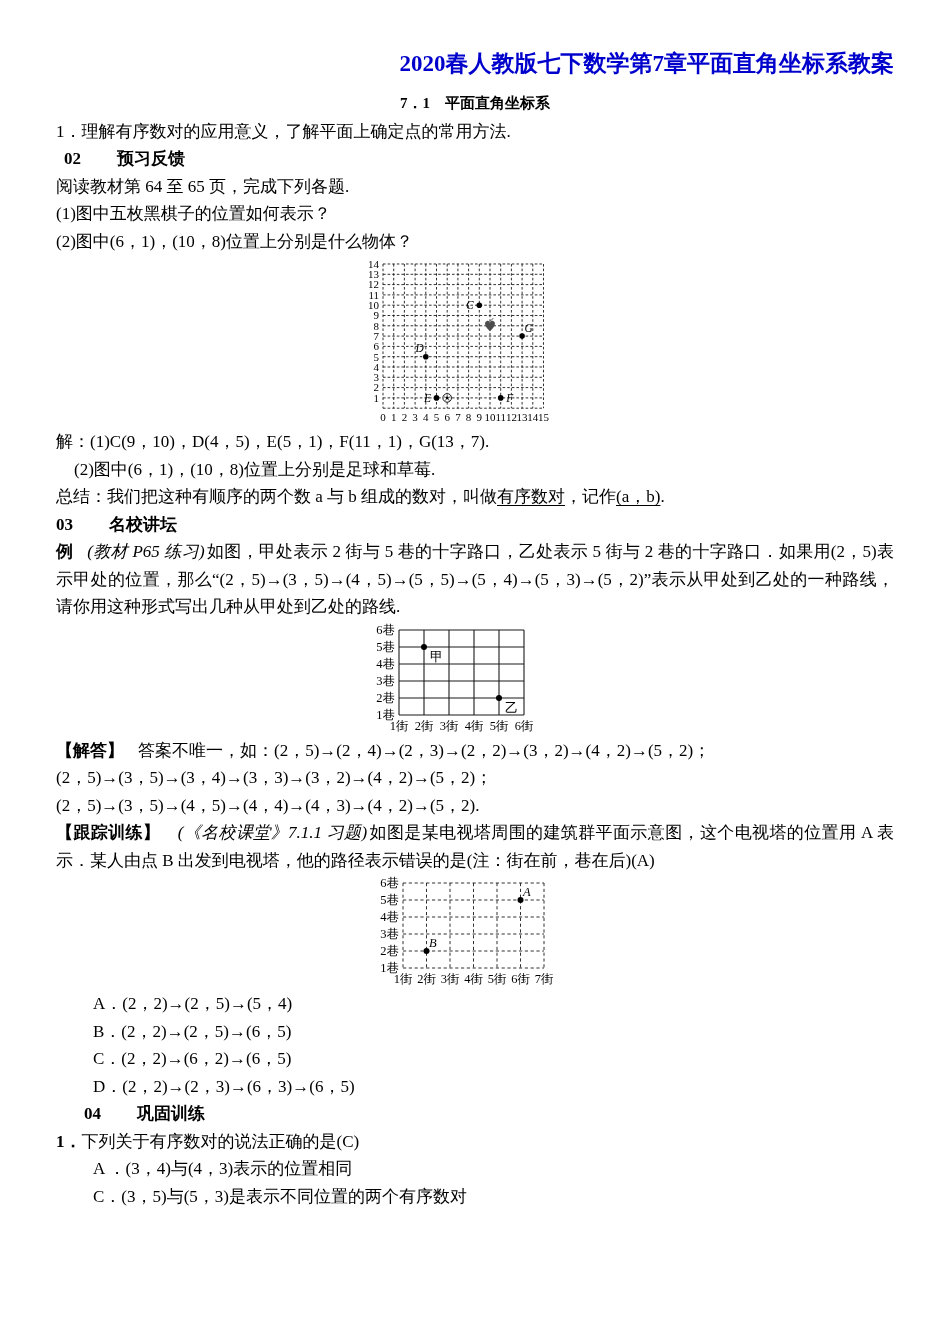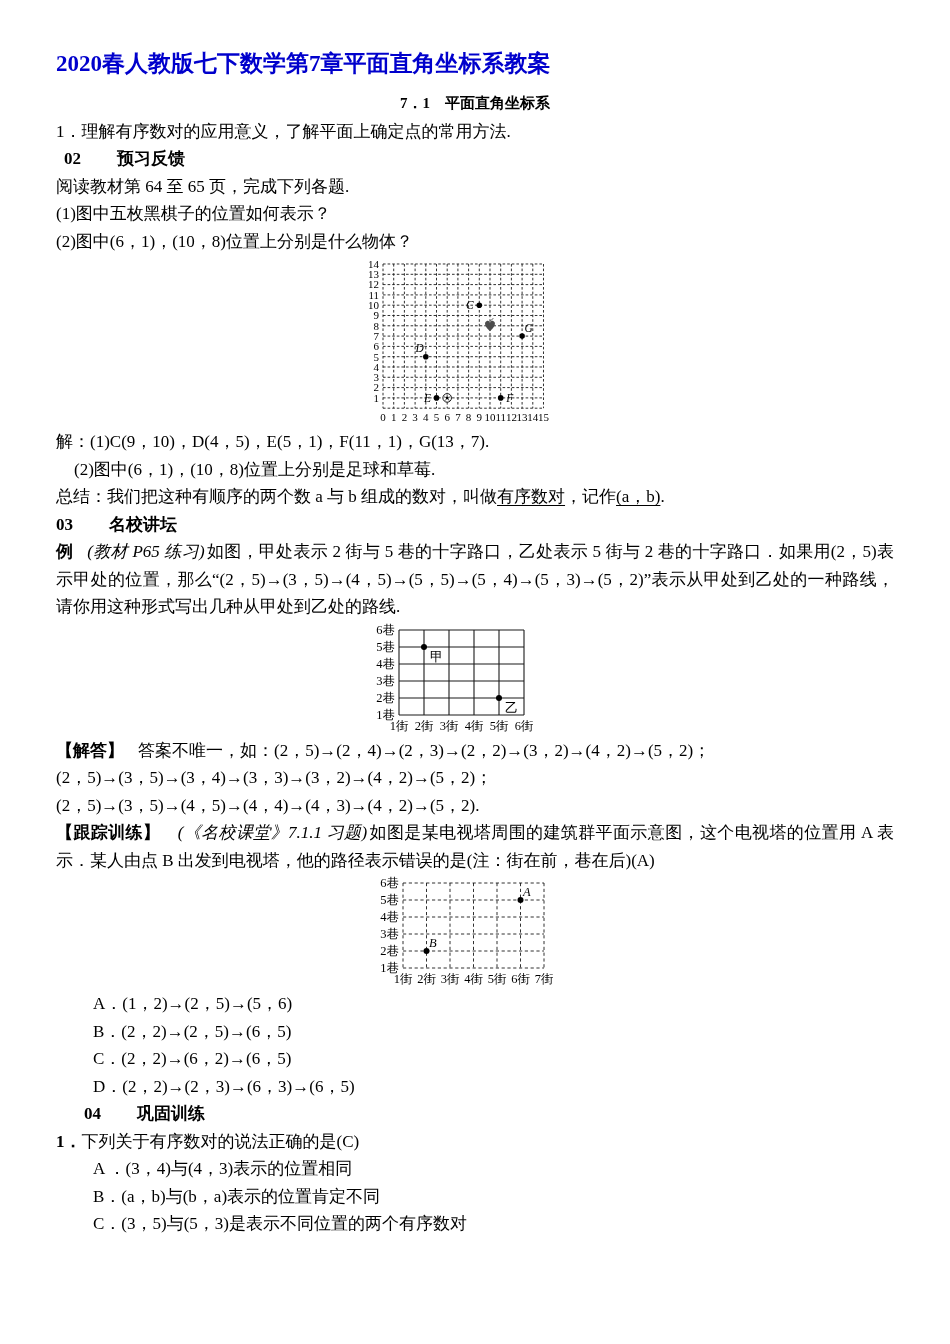--- a/index.html
+++ b/index.html
@@ -8,21 +8,21 @@
     width: 950px; height: 1344px;
     background: #ffffff;
     color: #000;
     font-family: "Liberation Serif", "DejaVu Serif", serif;
     font-size: 17px;
     line-height: 27.5px;
   }
   .page { width: 838px; margin: 0 auto; padding-top: 48px; }
 
   .doc-title {
-    text-align: left;
+    text-align: right;
     font-size: 23px;
     font-weight: bold;
     margin: 0 0 10px 0;
     line-height: 32px;
   }
   .sub { text-align: center; font-weight: bold; font-size: 15px; margin: 0; }
 
   .hrow { font-weight: bold; }
   .hrow .hnum { display: inline-block; min-width: 20px; margin-right: 33px; }
   .hrow.ind8  { padding-left: 8px; }
@@ -226,27 +226,26 @@
         <text x="32" y="45.375" text-anchor="end" font-size="12.5" fill="#000" font-family="&quot;Liberation Serif&quot;,&quot;DejaVu Serif&quot;,serif">4巷</text>
         <text x="32" y="28.375" text-anchor="end" font-size="12.5" fill="#000" font-family="&quot;Liberation Serif&quot;,&quot;DejaVu Serif&quot;,serif">5巷</text>
         <text x="32" y="11.375" text-anchor="end" font-size="12.5" fill="#000" font-family="&quot;Liberation Serif&quot;,&quot;DejaVu Serif&quot;,serif">6巷</text>
         <circle cx="153.5" cy="24" r="3" fill="#000"></circle>
         <text x="156" y="19.5" text-anchor="start" font-size="12.5" fill="#000" font-family="&quot;Liberation Serif&quot;,&quot;DejaVu Serif&quot;,serif" font-style="italic">A</text>
         <circle cx="59.5" cy="75" r="3" fill="#000"></circle>
         <text x="62" y="70.5" text-anchor="start" font-size="12.5" fill="#000" font-family="&quot;Liberation Serif&quot;,&quot;DejaVu Serif&quot;,serif" font-style="italic">B</text>
       </svg>
   </div>
 
-  <div class="opt">A．(1，2)→(2，5)→(5，6)</div>
+  <div class="opt">A．(2，2)→(2，5)→(5，4)</div>
   <div class="opt">B．(2，2)→(2，5)→(6，5)</div>
   <div class="opt">C．(2，2)→(6，2)→(6，5)</div>
   <div class="opt">D．(2，2)→(2，3)→(6，3)→(6，5)</div>
 
   <div class="hrow ind28">
     <span class="hnum">04</span><span>巩固训练</span>
   </div>
 
   <p><b>1．</b><span>下列关于有序数对的说法正确的是(C)</span></p>
   <div class="opt">A ．(3，4)与(4，3)表示的位置相同</div>
-  <div class="opt">B．(a，b)与(b，a)表示的位置肯定不同</div>
   <div class="opt">C．(3，5)与(5，3)是表示不同位置的两个有序数对</div>
 
 </div>
 
 </body></html>

